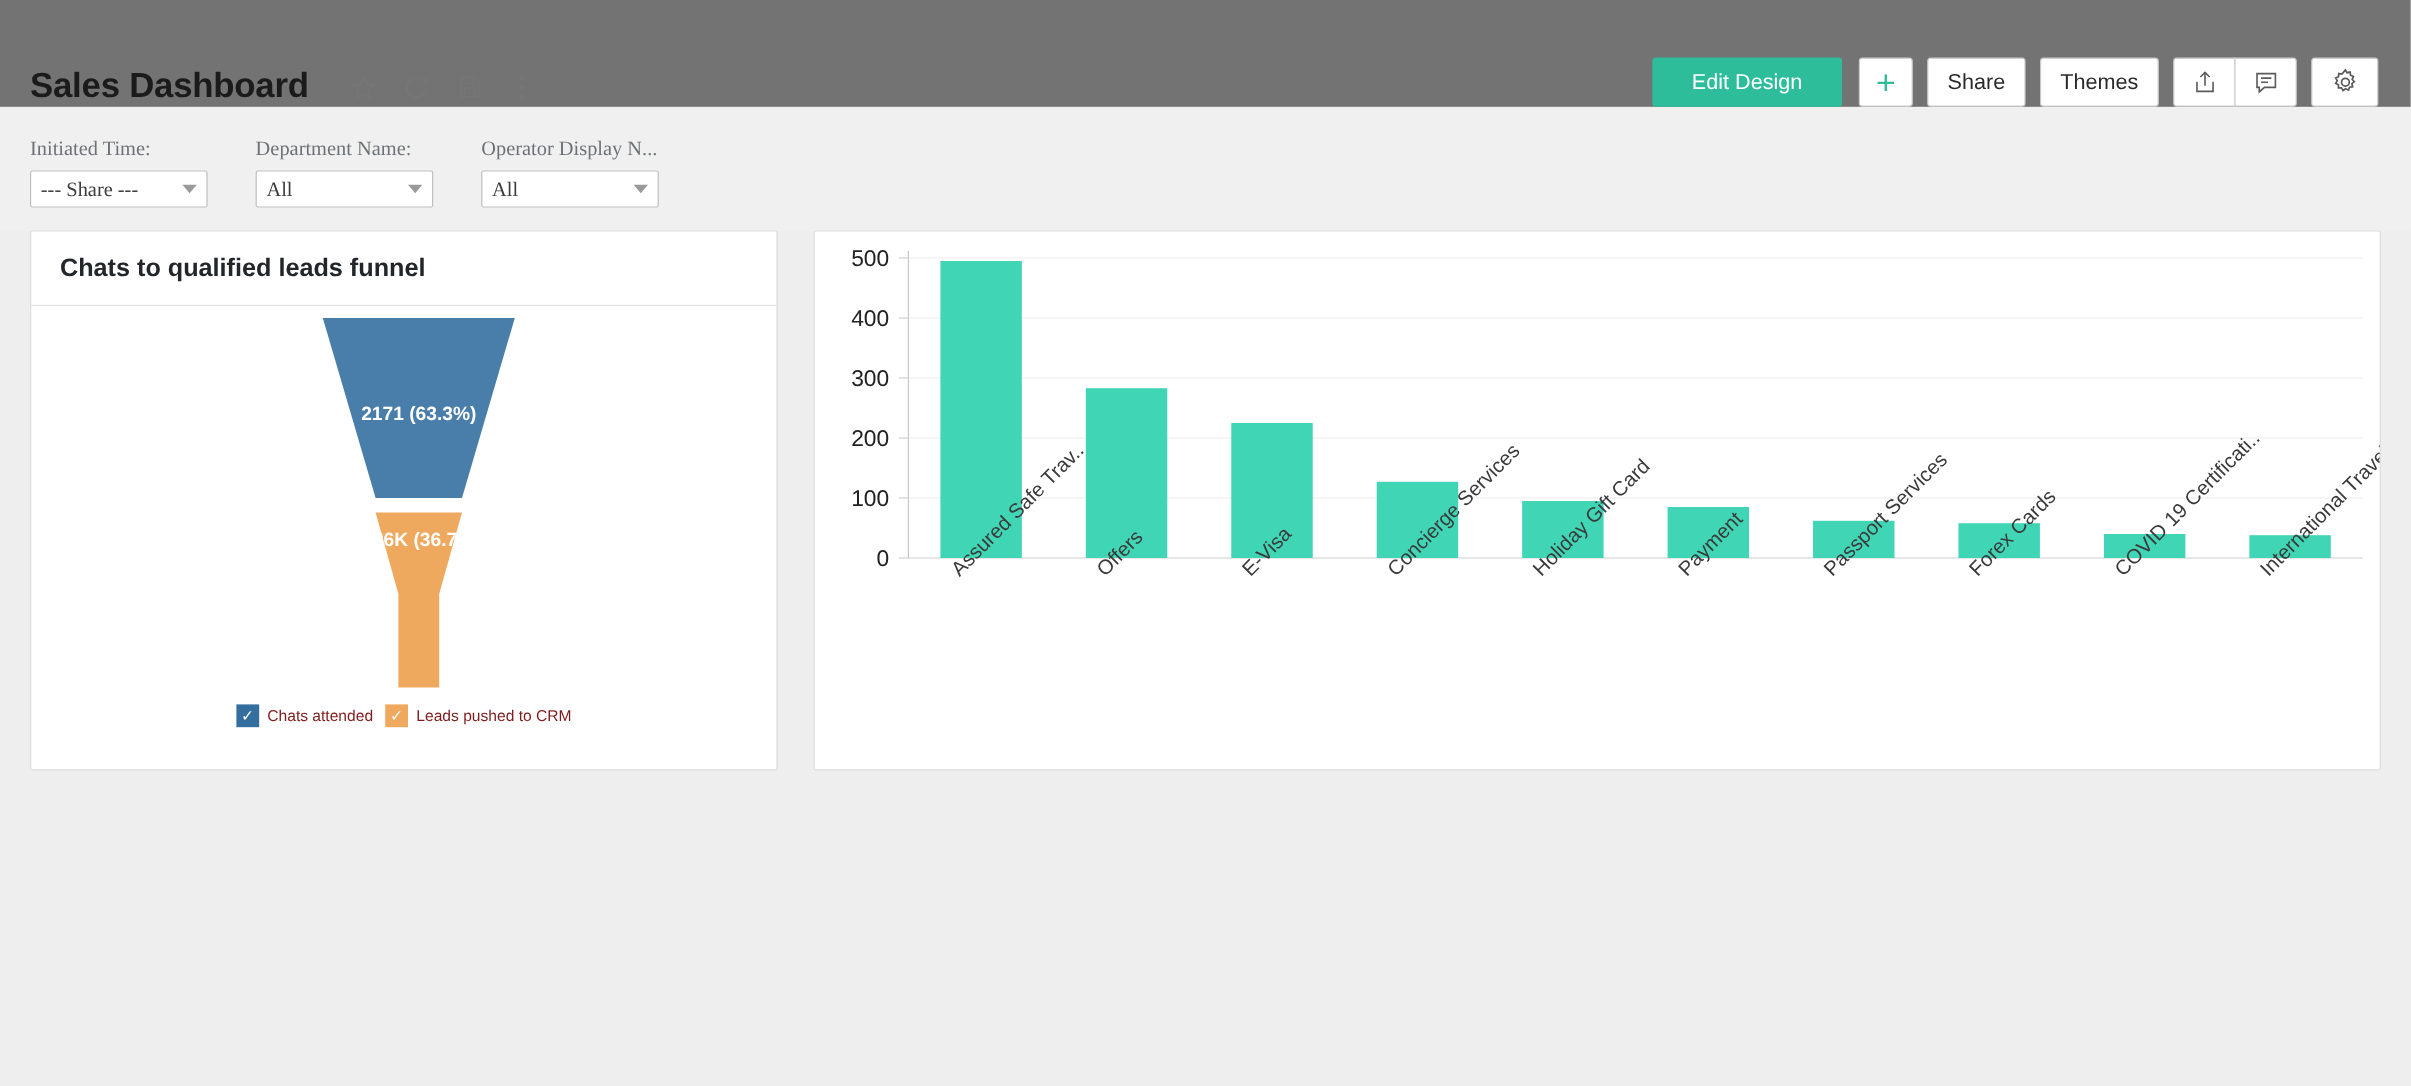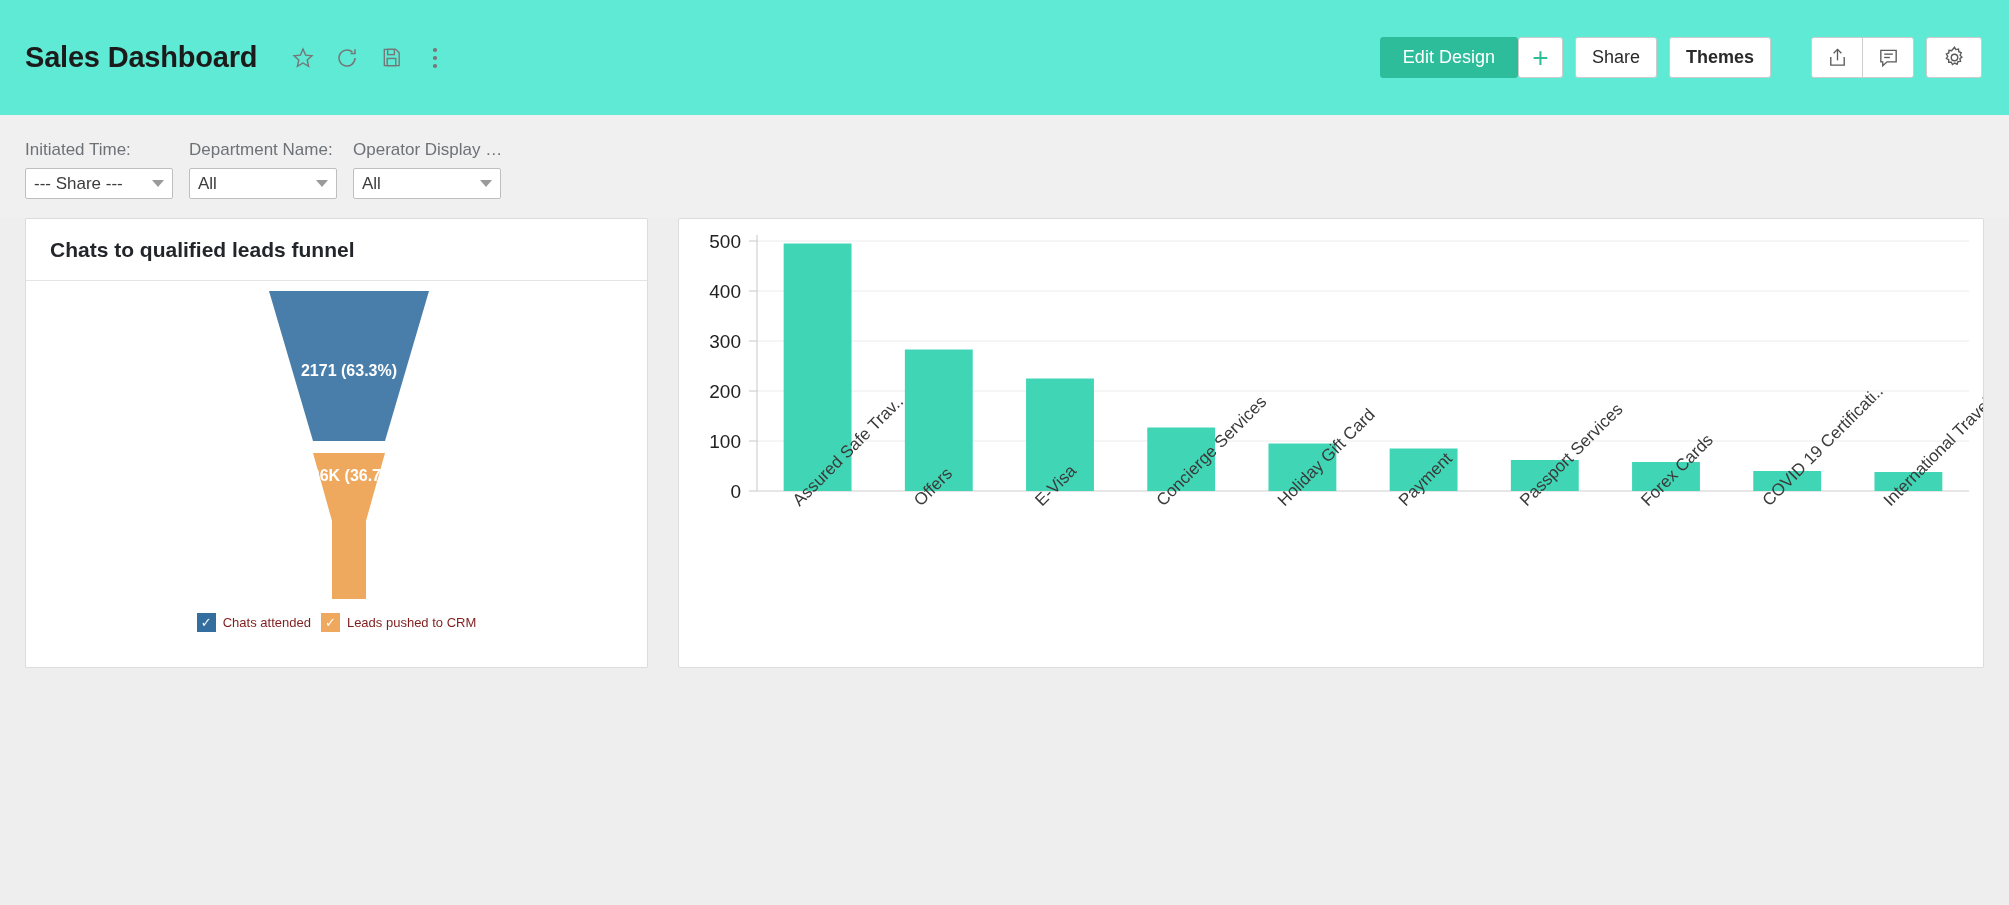--- a/index.html
+++ b/index.html
@@ -6,24 +6,24 @@
   html, body { margin: 0; padding: 0; }
   body {
     width: 2009px; height: 905px;
     background: #eeeeee;
     font-family: "Liberation Sans", sans-serif;
     overflow: hidden;
   }
 
   
   .header {
-    height: 115px;
-    background: #5eead4;
-    display: flex;
-    align-items: center;
+    height: 89px;
+    background: #737373;
+    display: flex;
+    align-items: flex-end;
     padding: 0 27px 0 25px;
     position: relative;
   }
   .header-left { display: flex; align-items: center; }
   .dash-title {
     font-size: 29px;
     font-weight: bold;
     color: #1b1b1b;
     letter-spacing: -0.2px;
     margin-right: 33px;
@@ -52,50 +52,51 @@
     color: #2a2a2a;
     padding: 0 16px;
     display: flex; align-items: center; justify-content: center;
     cursor: pointer;
     white-space: nowrap;
   }
   .btn-primary {
     background: #2EBD9B;
     border-color: #2EBD9B;
     color: #ffffff;
-    padding: 0 22px;
-    margin-right: 0;
+    padding: 0 32px;
+    margin-right: 14px;
   }
   .btn-plus {
     width: 45px; padding: 0;
     color: #2EBD9B;
     font-size: 28px;
     font-weight: 300;
     margin-right: 12px;
     line-height: 1;
   }
   .btn-share { margin-right: 12px; }
-  .btn-themes { margin-right: 40px; font-weight: bold; }
+  .btn-themes { margin-right: 12px; }
   .btn-icon {
     width: 52px; padding: 0;
     color: #5a5a5a;
   }
   .icon-group { display: flex; }
   .icon-group .btn-icon { border-radius: 0; margin-left: -1px; }
   .icon-group .btn-icon:first-child { border-radius: 3px 0 0 3px; margin-left: 0; }
   .icon-group .btn-icon:last-child { border-radius: 0 3px 3px 0; }
   .btn-gear { margin-left: 12px; border-radius: 3px !important; width: 56px; }
 
   
   .filterbar {
     height: 103px;
     background: #f0f0f0;
     padding: 25px 25px 0 25px;
     display: flex;
-    gap: 16px;
+    gap: 40px;
+    font-family: Liberation Serif, serif;
   }
   .filter-group { display: flex; flex-direction: column; }
   .filter-label {
     font-size: 17px;
     color: #6e7277;
     margin-bottom: 8px;
     white-space: nowrap;
     max-width: 150px;
     overflow: hidden;
     text-overflow: ellipsis;

